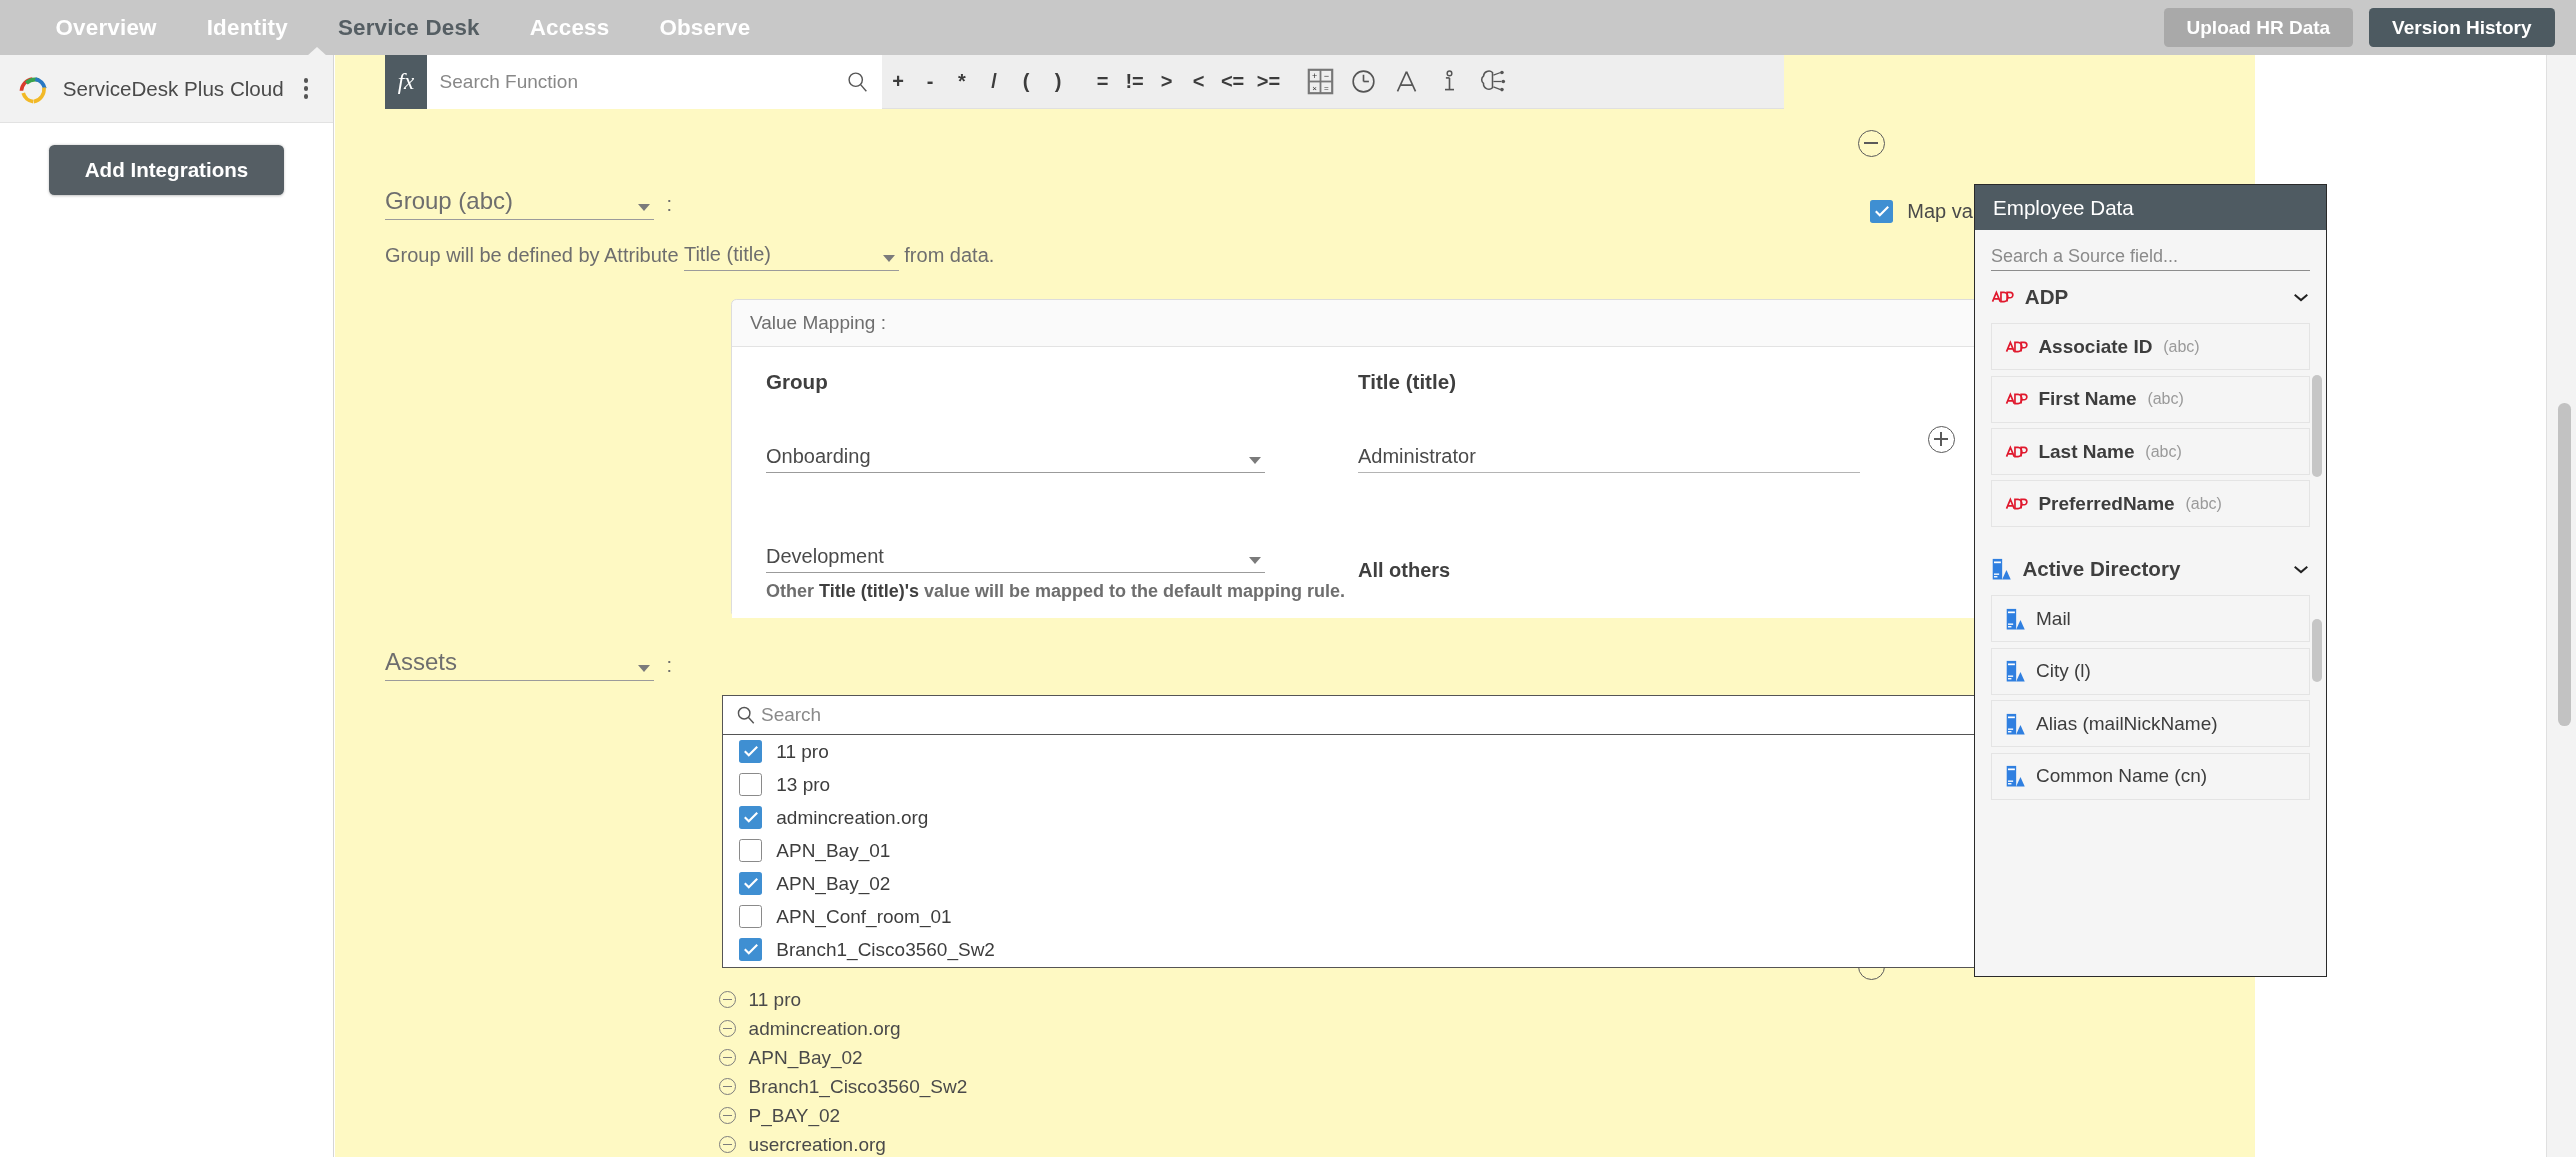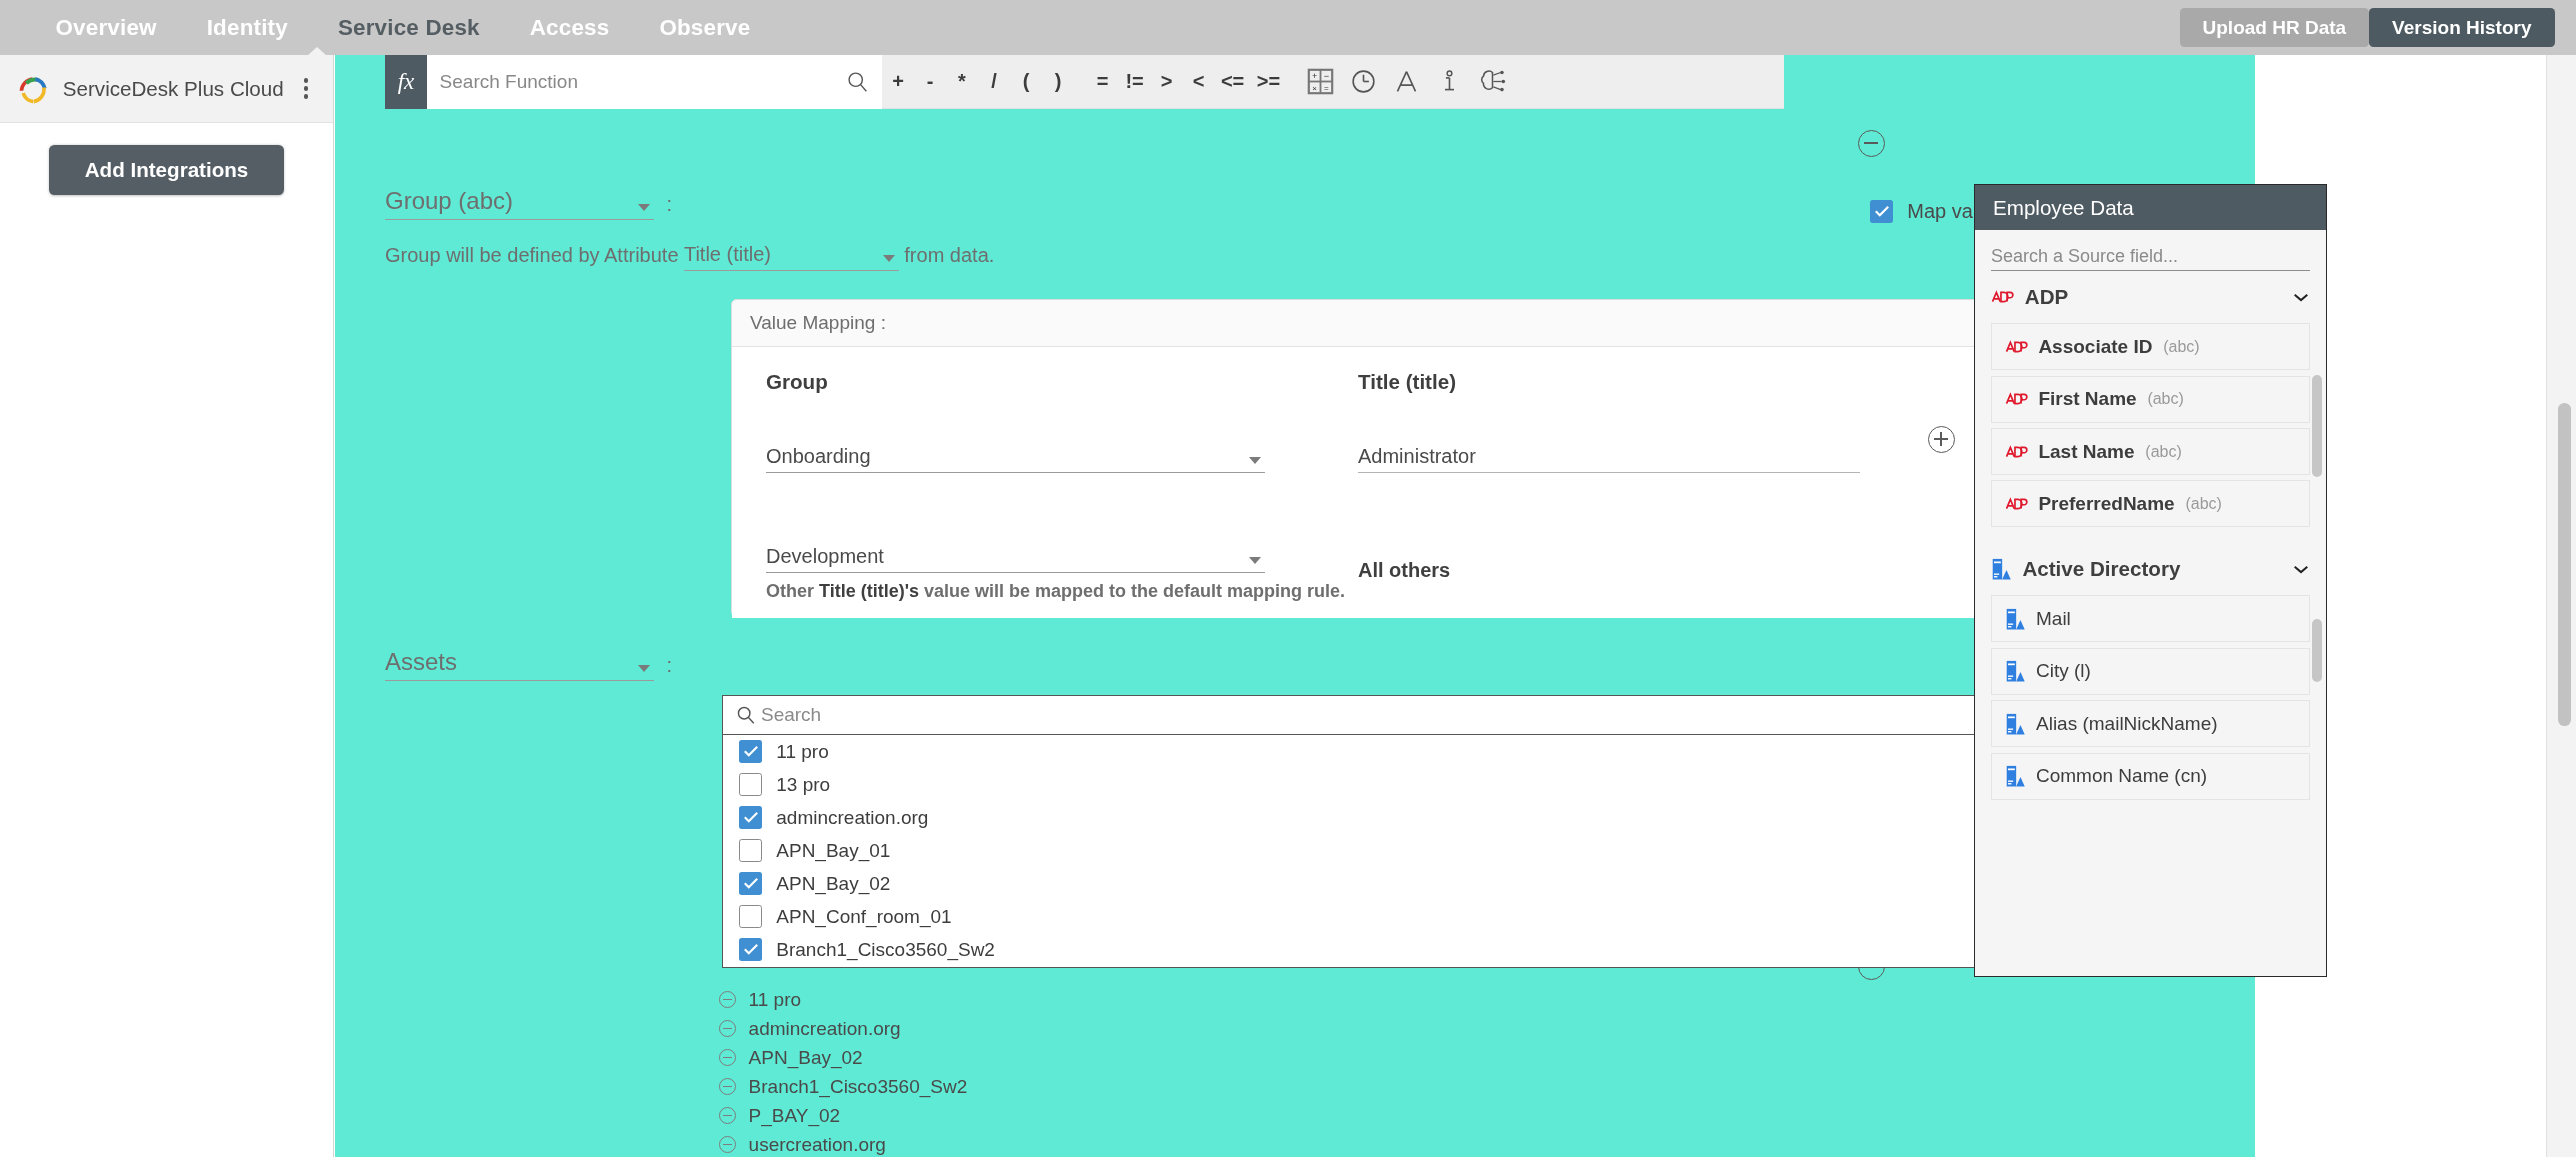--- a/index.html
+++ b/index.html
@@ -23,21 +23,21 @@
     white-space: nowrap;
   }
   .nav-item.active { color: #555e63; }
   .nav-caret {
     position: absolute; top: 47px; left: 307px;
     width: 0; height: 0;
     border-left: 10.8px solid transparent;
     border-right: 10.8px solid transparent;
     border-bottom: 9px solid #f2f2f2;
   }
-  .nav-right { position: absolute; right: 21.5px; top: 8px; display: flex; }
+  .nav-right { position: absolute; right: 21.5px; top: 8px; display: flex; gap: 16px; }
   .btn-upload {
     background: #a9a9a9; color: #fff; border: none;
     font-size: 19px; font-weight: bold; border-radius: 4.5px;
     padding: 0 23px; height: 39px; cursor: pointer;
     font-family: "Liberation Sans", sans-serif;
   }
   .btn-version {
     background: #4d5a61; color: #fff; border: none;
     font-size: 19px; font-weight: bold; border-radius: 4.5px;
     padding: 0 23px; height: 39px; cursor: pointer;
@@ -64,21 +64,21 @@
     font-size: 20.6px; font-weight: bold; border-radius: 5.4px;
     width: 235px; height: 50px; cursor: pointer;
     font-family: "Liberation Sans", sans-serif;
     box-shadow: 0 0.9px 2.7px rgba(0,0,0,.25);
   }
 
   
   .main {
     position: absolute; top: 55px; left: 335px;
     width: 1920px; height: 1103px;
-    background: #5eead4; overflow: hidden;
+    background: #fef9c3; overflow: hidden;
   }
 
   
   .fn-toolbar {
     position: absolute; top: 0; left: 50px; width: 1399px; height: 54px;
     background: #eeeeee; display: flex; align-items: center;
     border-bottom: 0.9px solid #e0e0e0;
   }
   .fx-box {
     width: 42px; height: 54px; background: #4f5b62; color: #fff;

